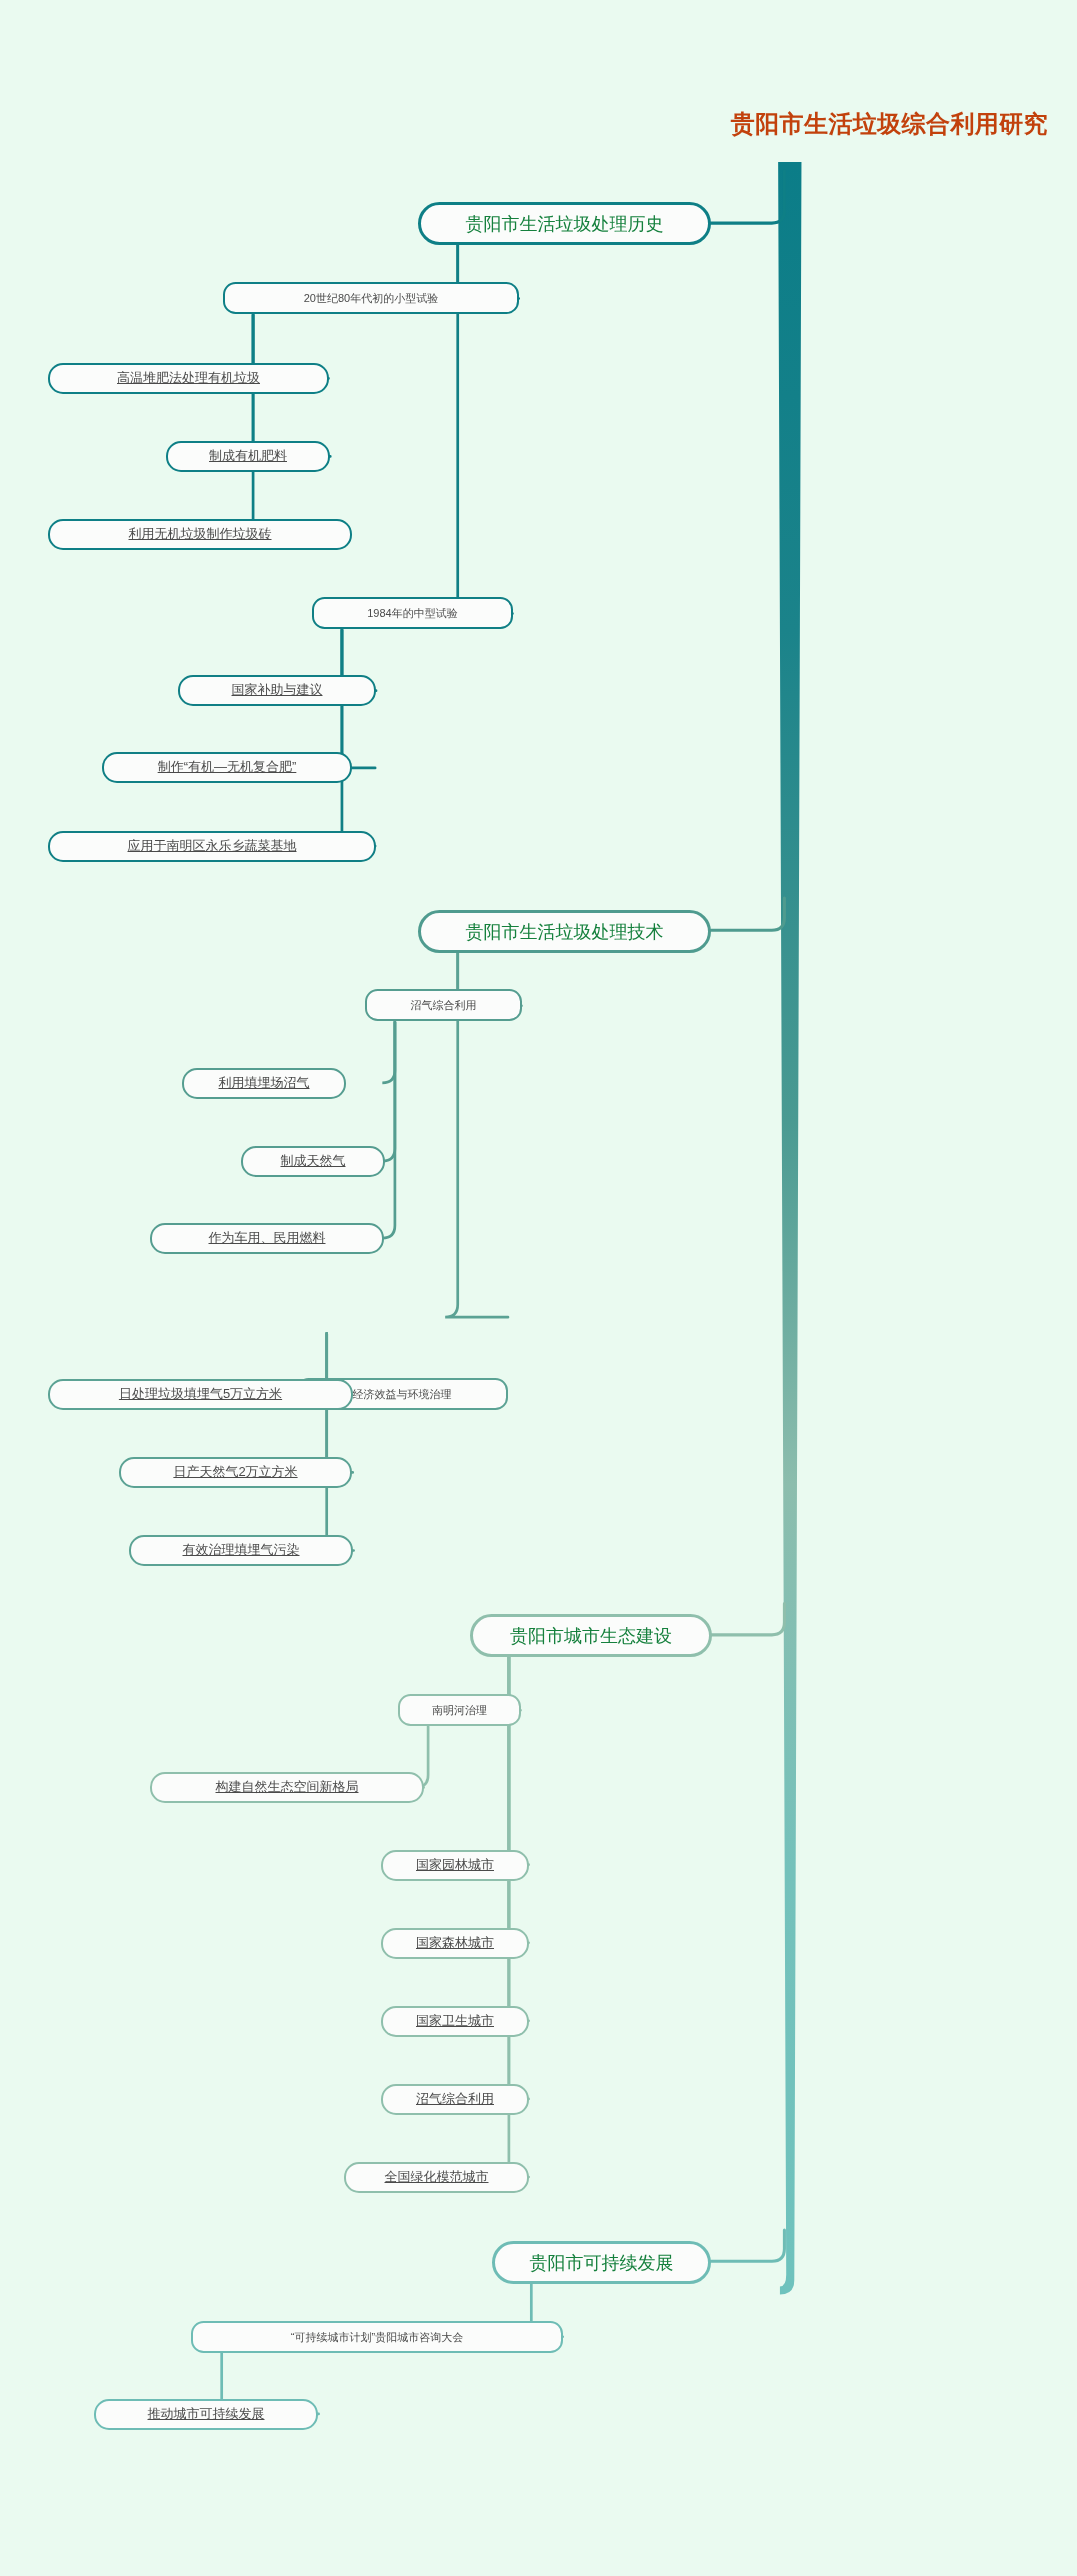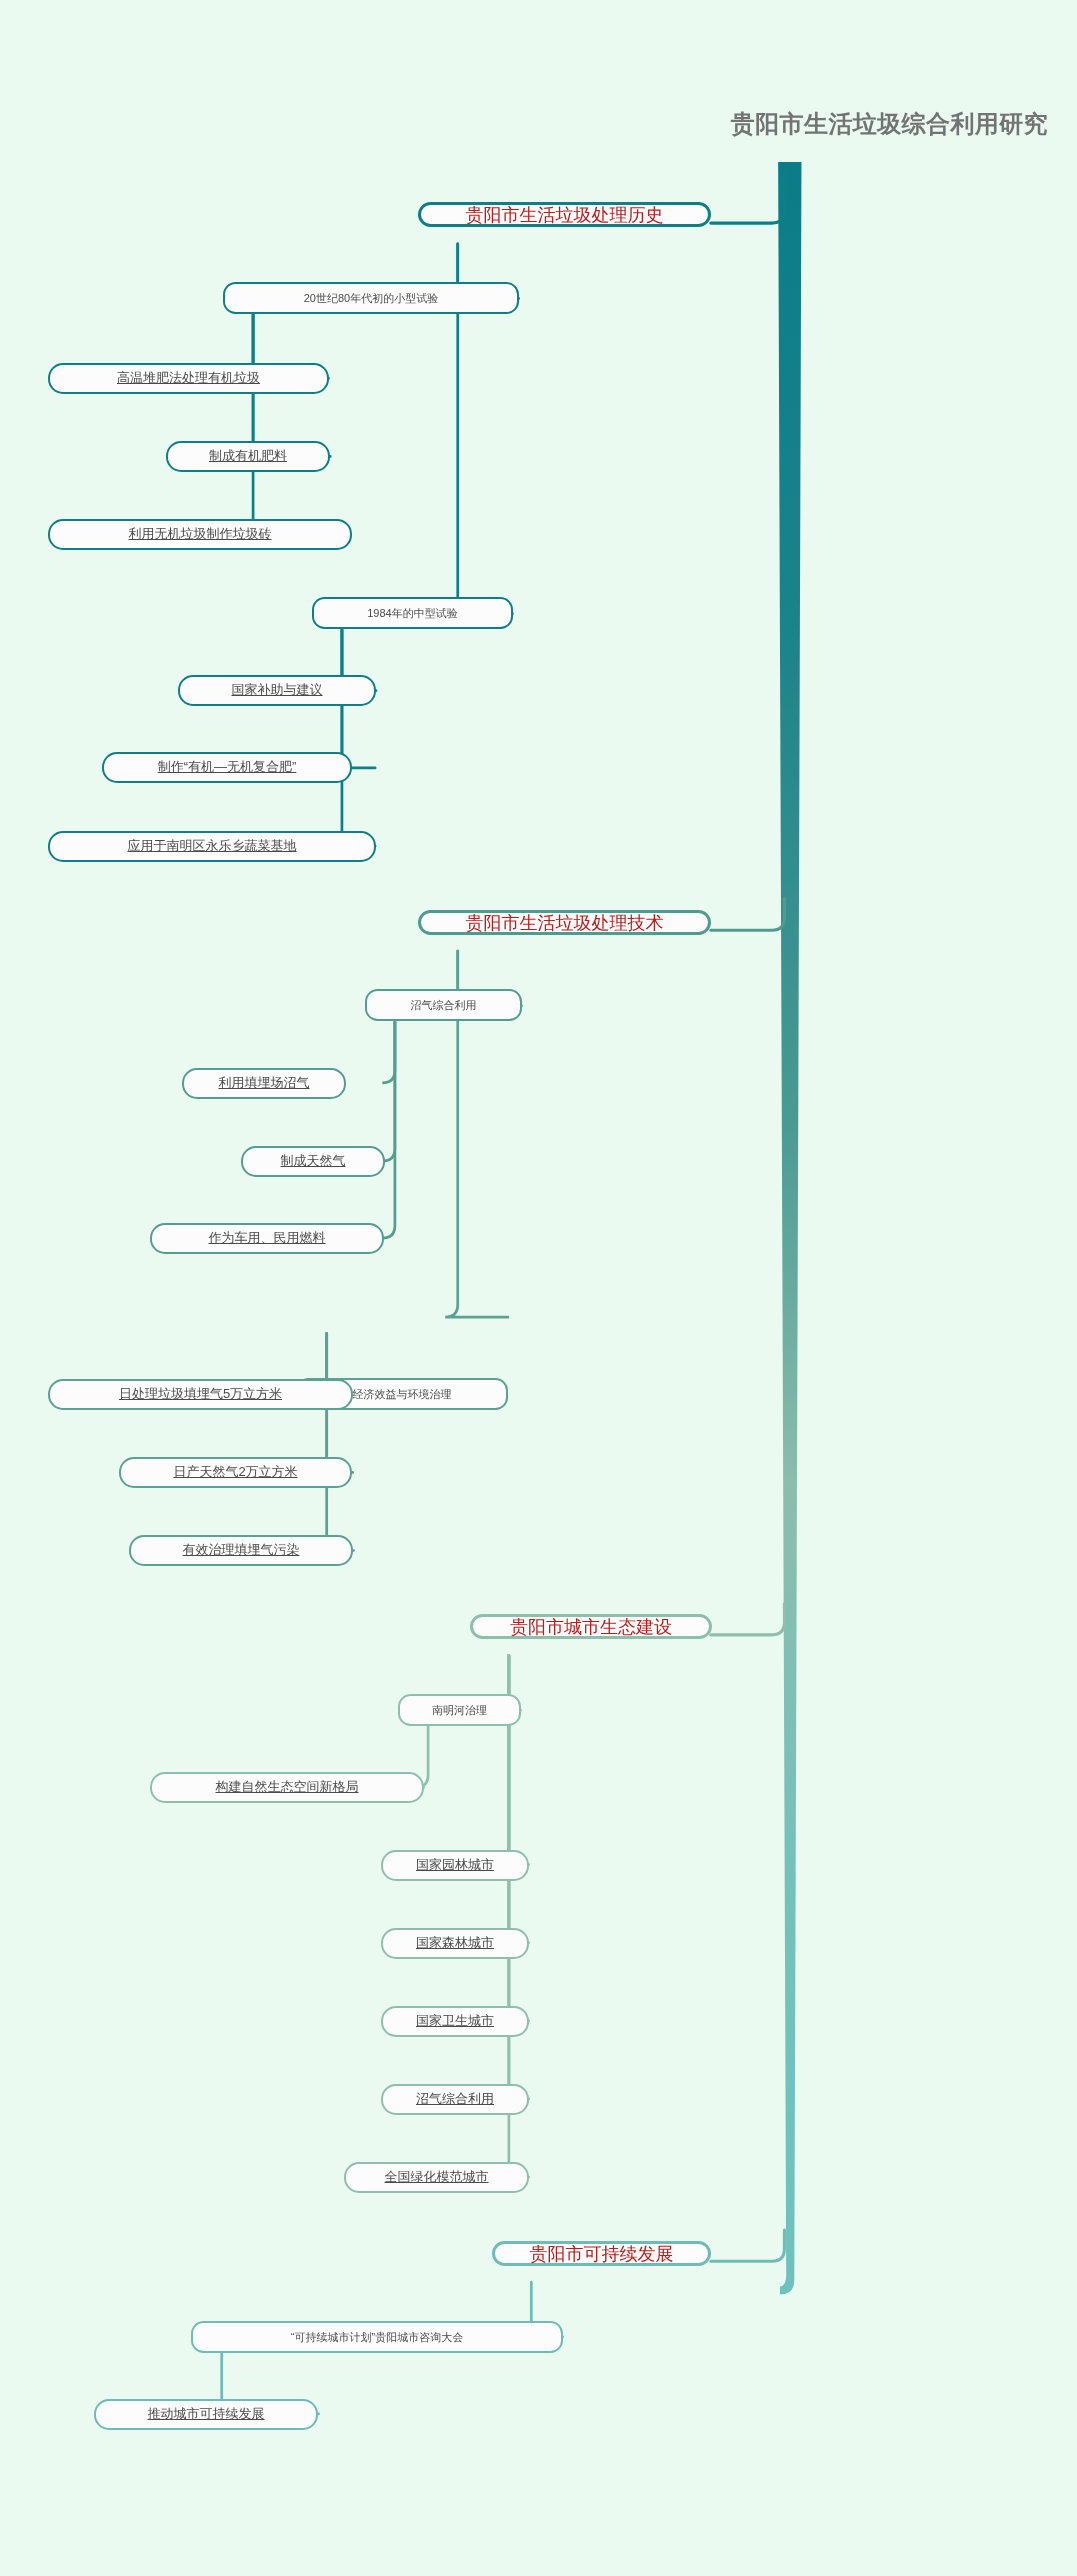--- a/index.html
+++ b/index.html
@@ -10,21 +10,21 @@
     overflow:hidden;
   }
   #stage{position:relative;width:1077px;height:2576px;}
 
   
   .title{
     position:absolute;
     right:29px; top:108px;
     font-size:24px;
     font-weight:bold;
-    color:#737373;
+    color:#c2410c;
     letter-spacing:0.4px;
     white-space:nowrap;
   }
 
   
   #wires{position:absolute;left:0;top:0;width:1077px;height:2576px;}
 
   
   .node{
     position:absolute;
@@ -35,23 +35,23 @@
     align-items:center;
     justify-content:center;
     color:#4a4a4a;
     white-space:nowrap;
     z-index:5;
   }
   .node.branch{
     font-size:18px;
     border-width:3.1px;
     border-radius:897px;
-    height:25px;
+    height:43px;
     padding:0 21.5px;
-    color:#b91c1c;
+    color:#15803d;
   }
   .node.sub{
     font-size:11px;
     border-width:2.3px;
     border-radius:12.6px;
     height:32px;
     padding:0 14.4px;
   }
   .node.leaf{
     font-size:13px;

